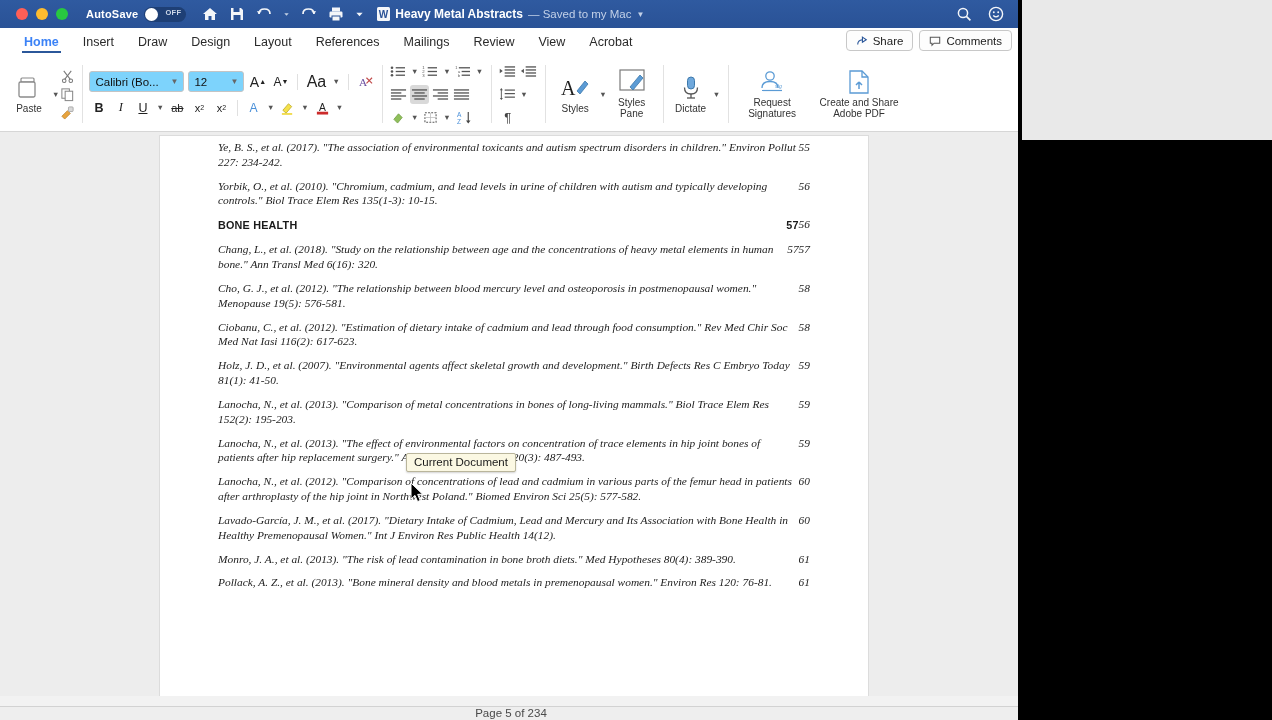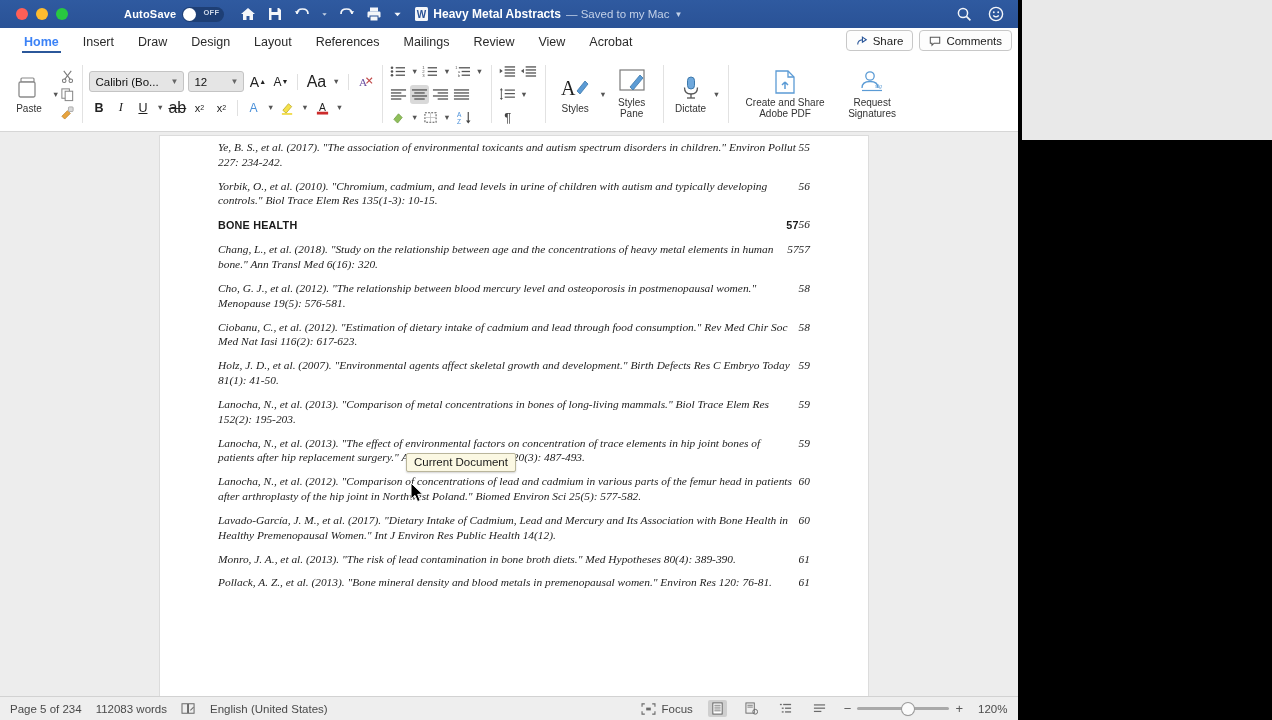--- a/index.html
+++ b/index.html
@@ -33,21 +33,21 @@
     color: #ffffff;
     font-size: 11.5px;
   }
   .traffic { display: flex; gap: 8px; align-items: center; margin-left: 8px; margin-right: 18px; }
   .dot { width: 12px; height: 12px; border-radius: 50%; display: block; }
   .dot.red { background: #ff5f57; }
   .dot.yellow { background: #febc2e; }
   .dot.green { background: #28c840; }
 
   .autosave-wrap { display: flex; align-items: center; gap: 6px; }
-  .autosave-label { font-weight: bold; font-size: 11px; letter-spacing: .2px; margin-left: 38px; }
+  .autosave-label { font-weight: bold; font-size: 11px; letter-spacing: .2px; }
   .toggle {
     width: 42px; height: 15px; border-radius: 8px;
     background: #1e3f75; position: relative; display: inline-block;
   }
   .toggle .knob {
     position: absolute; left: 1px; top: 1px;
     width: 13px; height: 13px; border-radius: 50%; background: #fff;
   }
   .toggle .off {
     position: absolute; right: 5px; top: 1px;
@@ -104,21 +104,21 @@
     content: ""; position: absolute; left: 0; top: 8px; bottom: 8px;
     width: 1px; background: #e2e2e2;
   }
 
   .bigbtn { display: flex; flex-direction: column; align-items: center; justify-content: center; width: 44px; }
   .bigbtn .lbl { margin-top: 2px; font-size: 10px; color: #333; text-align: center; line-height: 1.1; }
   .mini-col { display: flex; flex-direction: column; gap: 3px; align-items: center; justify-content: center; }
 
   .fontrow { display: flex; align-items: center; gap: 4px; }
   .combo {
-    border: 1px solid #c4c4c4; border-radius: 3px; background: #e5e5e5;
+    border: 1px solid #c4c4c4; border-radius: 3px; background: #7dd3fc;
     height: 21px; display: flex; align-items: center; justify-content: space-between;
     padding: 0 5px; font-size: 11.5px; color: #111;
   }
   .combo.font { width: 95px; }
   .combo.size { width: 56px; }
   .combo .cv { overflow: hidden; white-space: nowrap; }
   .combo .cc { color: #666; font-size: 8px; margin-left: 4px; }
 
   .fmtrow { display: flex; align-items: center; gap: 3px; margin-top: 6px; }
   .fbtn {
@@ -190,27 +190,28 @@
   }
   
   #cursor {
     position: absolute; left: 410px; top: 350px;
     width: 15px; height: 22px; z-index: 40;
   }
 
   
   #statusbar {
     position: absolute; left: 0; bottom: 0;
-    width: 1022px; height: 24px;
+    width: 1022px; height: 14px;
     background: #eeeeee;
     border-top: 1px solid #d2d2d2;
     display: flex; align-items: center;
     font-size: 11.5px; color: #4a4a4a;
     padding: 0 10px;
     gap: 14px;
+    flex-direction: column;
   }
   .sb-right { margin-left: auto; display: flex; align-items: center; gap: 15px; }
   .viewbtn { width: 19px; height: 17px; display: flex; align-items: center; justify-content: center; border-radius: 2px; }
   .viewbtn.sel { background: #cfcfcf; }
   .zoomslider { display: flex; align-items: center; gap: 6px; }
   .track { width: 92px; height: 3px; background: #a9a9a9; border-radius: 2px; position: relative; }
   .thumb { position: absolute; left: 55%; top: 50%; transform: translate(-50%,-50%);
            width: 12px; height: 12px; border-radius: 50%; background: #fbfbfb;
            box-shadow: 0 0 0 1px #9a9a9a, 0 1px 1px rgba(0,0,0,.25); }
   .zlabel { font-size: 11.5px; color: #4a4a4a; min-width: 34px; }
@@ -483,21 +484,21 @@
                   <path d="M10 4 L16 10 M16 4 L10 10" stroke="#c14b4b" stroke-width="1.2"></path>
                 </svg>
             </span>
           </div>
 
           <div class="fmtrow">
             <span class="fbtn" style="font-weight:bold">B</span>
             <span class="fbtn" style="font-style:italic;font-family:'Liberation Serif',serif">I</span>
             <span class="fbtn" style="text-decoration:underline">U</span>
             <span class="cdrop">▼</span>
-            <span class="fbtn" style="text-decoration:line-through;font-size:16px">ab</span>
+            <span class="fbtn" style="text-decoration:line-through;font-size:11px">ab</span>
             <span class="fbtn" style="font-size:11px">
               <span>x</span>
                 <sub style="font-size:7px">2</sub>
             </span>
             <span class="fbtn" style="font-size:11px">
               <span>x</span>
                 <sup style="font-size:7px">2</sup>
             </span>
             <span class="vsep"></span>
             <span class="fbtn">
@@ -695,42 +696,42 @@
                 <line x1="12" y1="19" x2="12" y2="23" stroke="#555" stroke-width="1.3"></line>
                 <line x1="8" y1="23" x2="16" y2="23" stroke="#555" stroke-width="1.3"></line>
               </svg>
           </span>
           <span class="lbl">Dictate</span>
         </div>
         <span class="cdrop">▼</span>
       </div>
 
       <div class="rgroup">
-        <div class="bigbtn" style="width:100px">
-          <span>
-            <svg viewBox="0 0 26 26" width="26" height="26">
-                <path d="M4 2 H16 L22 8 V24 H4 Z" fill="#fff" stroke="#5b9bd5" stroke-width="1.3"></path>
-                <path d="M16 2 V8 H22" fill="none" stroke="#5b9bd5" stroke-width="1.3"></path>
-                <path d="M13 20 V13 M13 13 L10 16 M13 13 L16 16" stroke="#5b9bd5" stroke-width="1.5" fill="none"></path>
-              </svg>
-          </span>
-          <span class="lbl" style="white-space:pre-line">Create and Share
-Adobe PDF</span>
-        </div>
         <div class="bigbtn" style="width:74px">
           <span>
             <svg viewBox="0 0 28 26" width="28" height="26">
                 <circle cx="12" cy="7" r="4.2" fill="none" stroke="#5b9bd5" stroke-width="1.3"></circle>
                 <path d="M4 19 Q4 12.5 12 12.5 Q20 12.5 20 19" fill="none" stroke="#5b9bd5" stroke-width="1.3"></path>
                 <line x1="4" y1="21.5" x2="24" y2="21.5" stroke="#5b9bd5" stroke-width="1.2"></line>
                 <text x="17" y="19" font-size="6" font-style="italic" fill="#5b9bd5" font-family="Liberation Serif">sig</text>
               </svg>
           </span>
           <span class="lbl" style="white-space:pre-line">Request
 Signatures</span>
+        </div>
+        <div class="bigbtn" style="width:100px">
+          <span>
+            <svg viewBox="0 0 26 26" width="26" height="26">
+                <path d="M4 2 H16 L22 8 V24 H4 Z" fill="#fff" stroke="#5b9bd5" stroke-width="1.3"></path>
+                <path d="M16 2 V8 H22" fill="none" stroke="#5b9bd5" stroke-width="1.3"></path>
+                <path d="M13 20 V13 M13 13 L10 16 M13 13 L16 16" stroke="#5b9bd5" stroke-width="1.5" fill="none"></path>
+              </svg>
+          </span>
+          <span class="lbl" style="white-space:pre-line">Create and Share
+Adobe PDF</span>
         </div>
       </div>
     </div>
 
     <div id="doc-area">
       <div id="page">
         <div id="refs">
             <div class="ref"><span class="pg">55</span><span>Ye, B. S., et al. (2017). "The association of environmental toxicants and autism spectrum disorders in children." Environ Pollut 227: 234-242.</span></div>
             <div class="ref"><span class="pg">56</span><span>Yorbik, O., et al. (2010). "Chromium, cadmium, and lead levels in urine of children with autism and typically developing controls." Biol Trace Elem Res 135(1-3): 10-15.</span></div>
             <div class="ref"><span class="pg">56</span></div>

